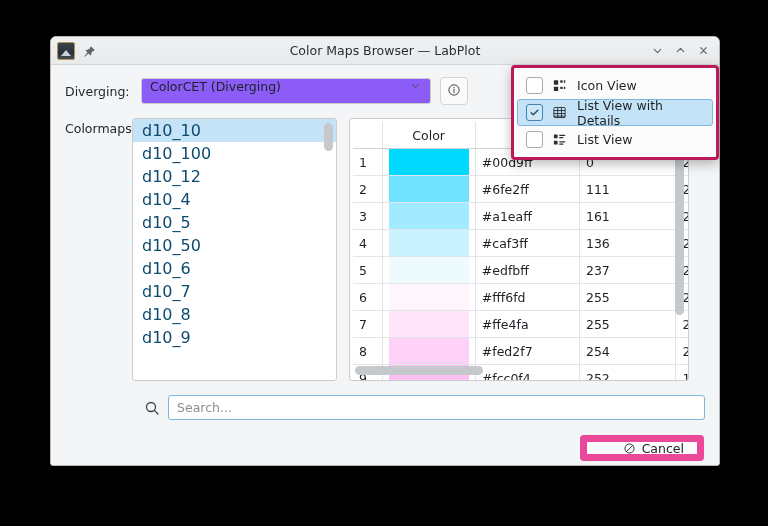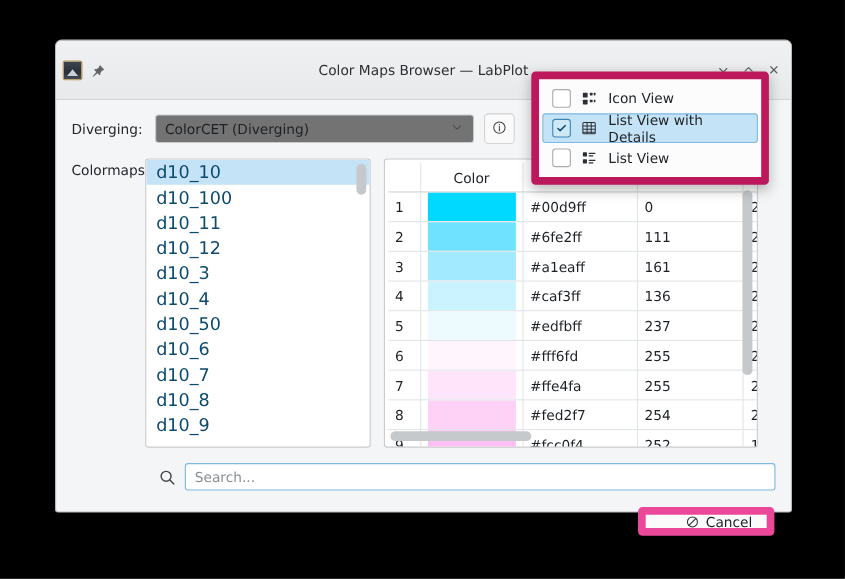--- a/index.html
+++ b/index.html
@@ -26,21 +26,21 @@
     overflow: visible;
   }
 
   .titlebar {
     height: 27px;
     background: linear-gradient(180deg, #f0f1f2 0%, #e8e9ea 100%);
     border-bottom: 1px solid #d4d5d6;
     border-radius: 5px 5px 0 0;
     display: flex;
     align-items: center;
-    padding: 13px 6px;
+    padding: 0 6px;
     position: relative;
   }
   .tb-left { display: flex; align-items: center; gap: 7px; }
   .app-icon {
     width: 16px; height: 16px;
     border: 1px solid #b29250;
     background: linear-gradient(180deg, #3c4450 0%, #2a3038 60%, #454d58 100%);
     border-radius: 2px;
     position: relative;
     overflow: hidden;
@@ -91,25 +91,24 @@
   .lbl {
     font-size: 12.5px;
     color: #23272b;
   }
   .lbl-collection { width: 67px; }
 
   .combo {
     flex: 0 0 auto;
     width: 290px;
     height: 26px;
-    background: #737373;
+    background: #8b5cf6;
     border: 1px solid #c9cbcd;
     border-radius: 3px;
     display: flex;
-    align-items: center;
     padding: 0 8px;
     font-size: 12.5px;
     color: #1d2125;
     box-sizing: border-box;
   }
   .combo .caret { margin-left: auto; color: #4a4f55; }
 
   .infobtn {
     width: 26px; height: 26px;
     background: #fafafa;
@@ -282,24 +281,24 @@
     background: #fbfbfb;
     border: 7px solid #ec4899;
     color: #1d2125;
     padding-left: 36px;
   }
   .btn svg { display: block; }
 
   
   .popup {
     position: absolute;
-    left: 432px; top: 28px;
+    left: 460px; top: 28px;
     width: 196px;
     background: #fcfcfc;
-    border: 7px solid #be185d;
+    border: 3px solid #be185d;
     border-radius: 4px;
     box-shadow: 0 4px 12px rgba(0,0,0,0.28);
     padding: 4px 3px;
     z-index: 50;
   }
   .mitem {
     height: 25px;
     display: flex;
     align-items: center;
     gap: 9px;
@@ -388,24 +387,23 @@
         </div>
       </div>
 
       <div class="row-maps">
         <span class="lbl lbl-colormaps">Colormaps:</span>
 
         <div class="listbox">
           <div id="listitems">
               <div class="listitem sel">d10_10</div>
               <div class="listitem">d10_100</div>
-              <div class="listitem">d10_11</div>
               <div class="listitem">d10_12</div>
-              <div class="listitem">d10_3</div>
               <div class="listitem">d10_4</div>
+              <div class="listitem">d10_5</div>
               <div class="listitem">d10_50</div>
               <div class="listitem">d10_6</div>
               <div class="listitem">d10_7</div>
               <div class="listitem">d10_8</div>
               <div class="listitem">d10_9</div>
             </div>
           <div class="vscroll-track">
             <div class="vscroll-thumb"></div>
           </div>
         </div>

